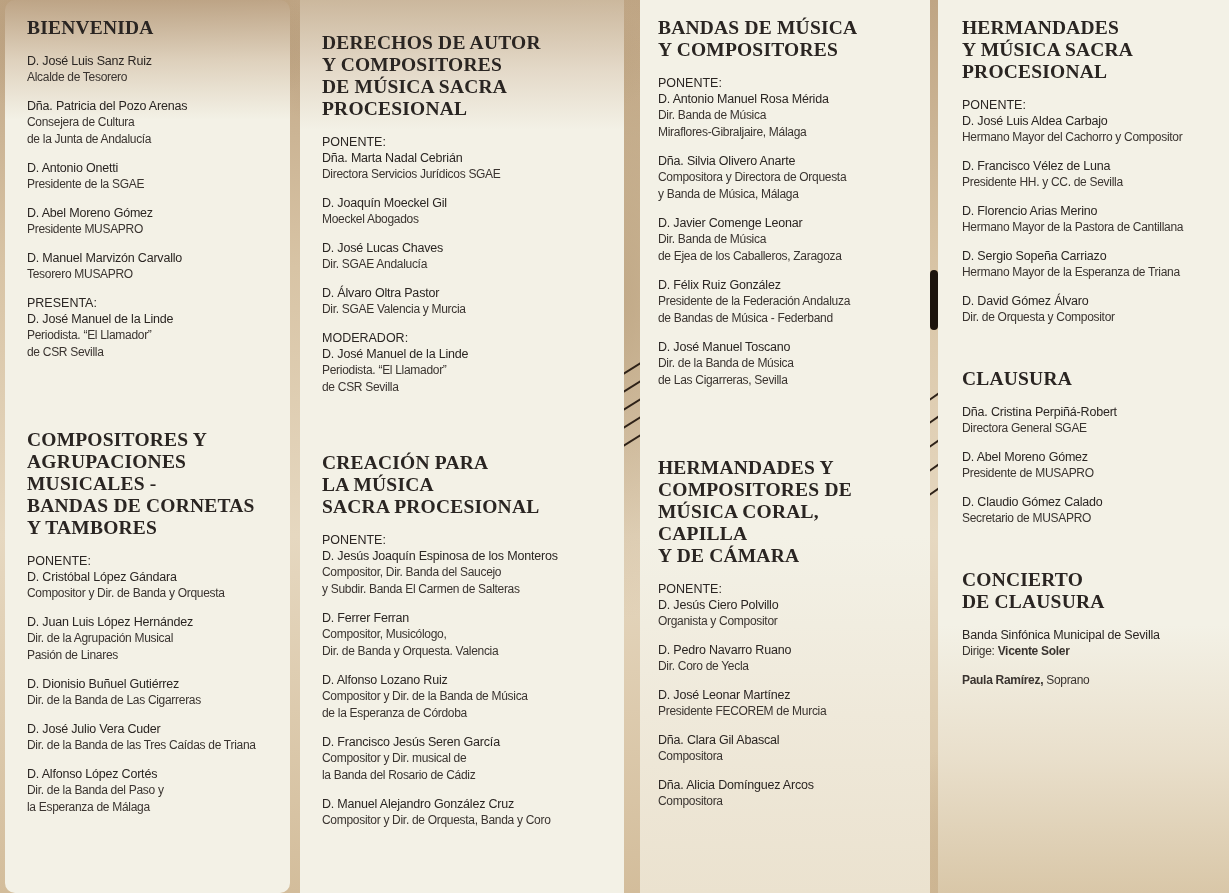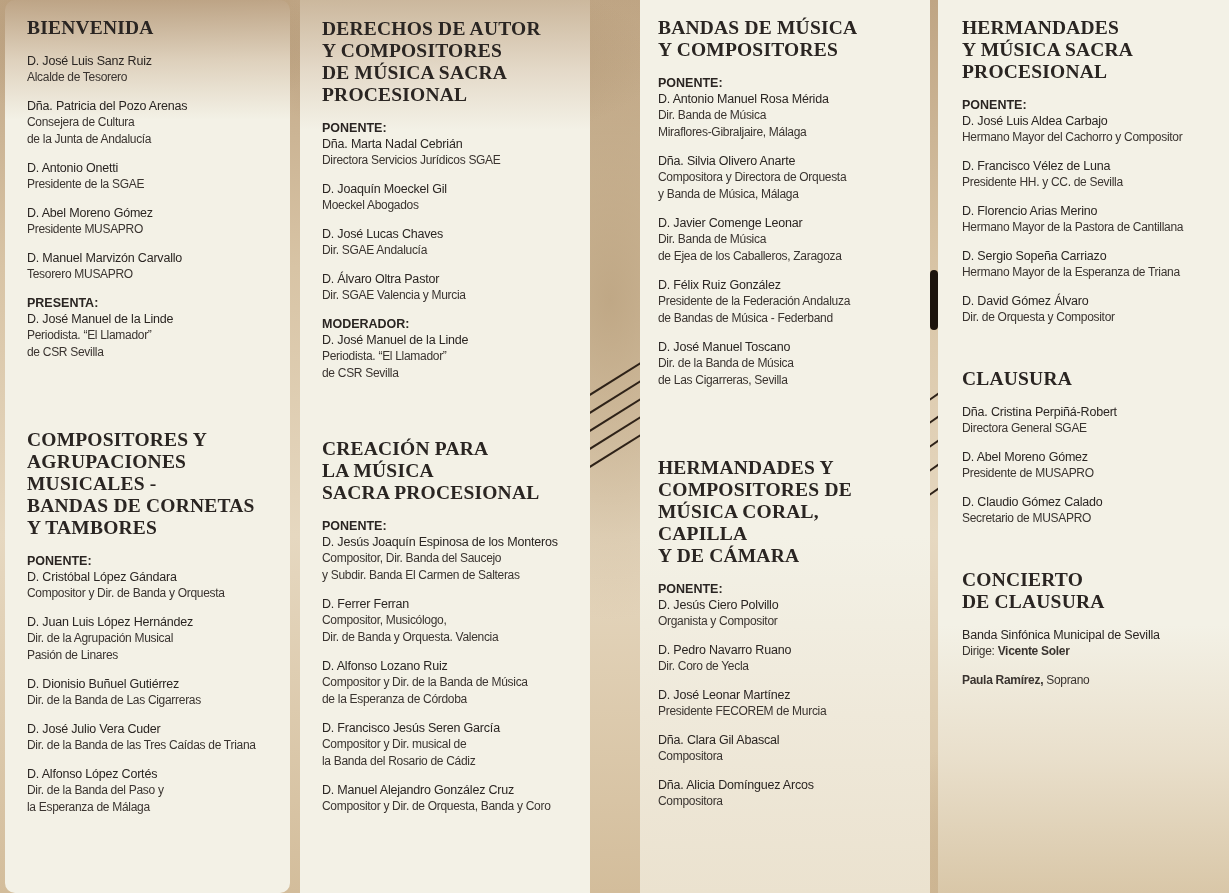--- a/index.html
+++ b/index.html
@@ -23,34 +23,34 @@
     .staff2 { position: absolute; left: 928px; top: 270px; width: 12px; height: 240px; overflow: hidden; }
     .staff2 .blob { position: absolute; left: 2px; top: 0; width: 8px; height: 60px; background: #1c140d; border-radius: 4px; }
     .staff2 i { position: absolute; left: 0; width: 14px; height: 2px; background: #2e2218; transform: rotate(-35deg); }
     .panel {
       position: absolute; top: 0; height: 893px; box-sizing: border-box;
       padding-left: 22px; padding-right: 10px;
       background: #f3f1e6;
     }
     .p1 { left: 5px; width: 285px; padding-top: 17px;
       background: linear-gradient(180deg, rgba(190,165,135,0.9) 0px, rgba(226,214,195,0.9) 60px, #f3f1e6 120px, #f3f1e6 100%); border-radius: 10px; }
-    .p2 { left: 300px; width: 290px; padding-top: 18px;
+    .p2 { left: 300px; width: 324px; padding-top: 32px;
       background: linear-gradient(180deg, rgba(205,186,160,0.9) 0px, rgba(230,220,204,0.95) 70px, #f3f1e6 130px, #f3f1e6 100%); }
     .p3 { left: 640px; width: 290px; padding-top: 17px; padding-left: 18px;
       background: linear-gradient(180deg, #f3f1e6 0%, #f3f1e6 60%, #efe9da 80%, #ebe2cf 100%); }
     .p4 { left: 938px; width: 335px; padding-top: 17px; padding-left: 24px;
       background: linear-gradient(180deg, #f3f1e6 0%, #f3f1e6 70%, #e9dfcb 85%, #d9c7a8 100%); }
     .section { margin-bottom: 0; }
     .title {
       font-family: "Liberation Serif", "DejaVu Serif", serif;
       font-weight: bold; font-size: 19.5px; line-height: 22px;
       color: #2a2522; letter-spacing: 0.2px; margin: 0 0 14px 0;
       white-space: pre-line;
     }
-    .label { font-weight: bold; font-size: 12.5px; line-height: 16px; color: #2a2522; }
+    .label { font-weight: normal; font-size: 12.5px; line-height: 16px; color: #2a2522; }
     .entry { margin-bottom: 12px; }
     .name { font-weight: normal; font-size: 12.5px; line-height: 16px; color: #2a2522; letter-spacing: -0.2px; }
     .role { font-size: 12px; line-height: 17px; color: #3a3430; white-space: pre-line; letter-spacing: -0.3px; }
     .gap-lg { height: 56px; }
     .gap-md { height: 44px; }
     .gap-sm { height: 30px; }
     .inline-bold { font-weight: bold; }
   </style>
 </head>
 <body>

